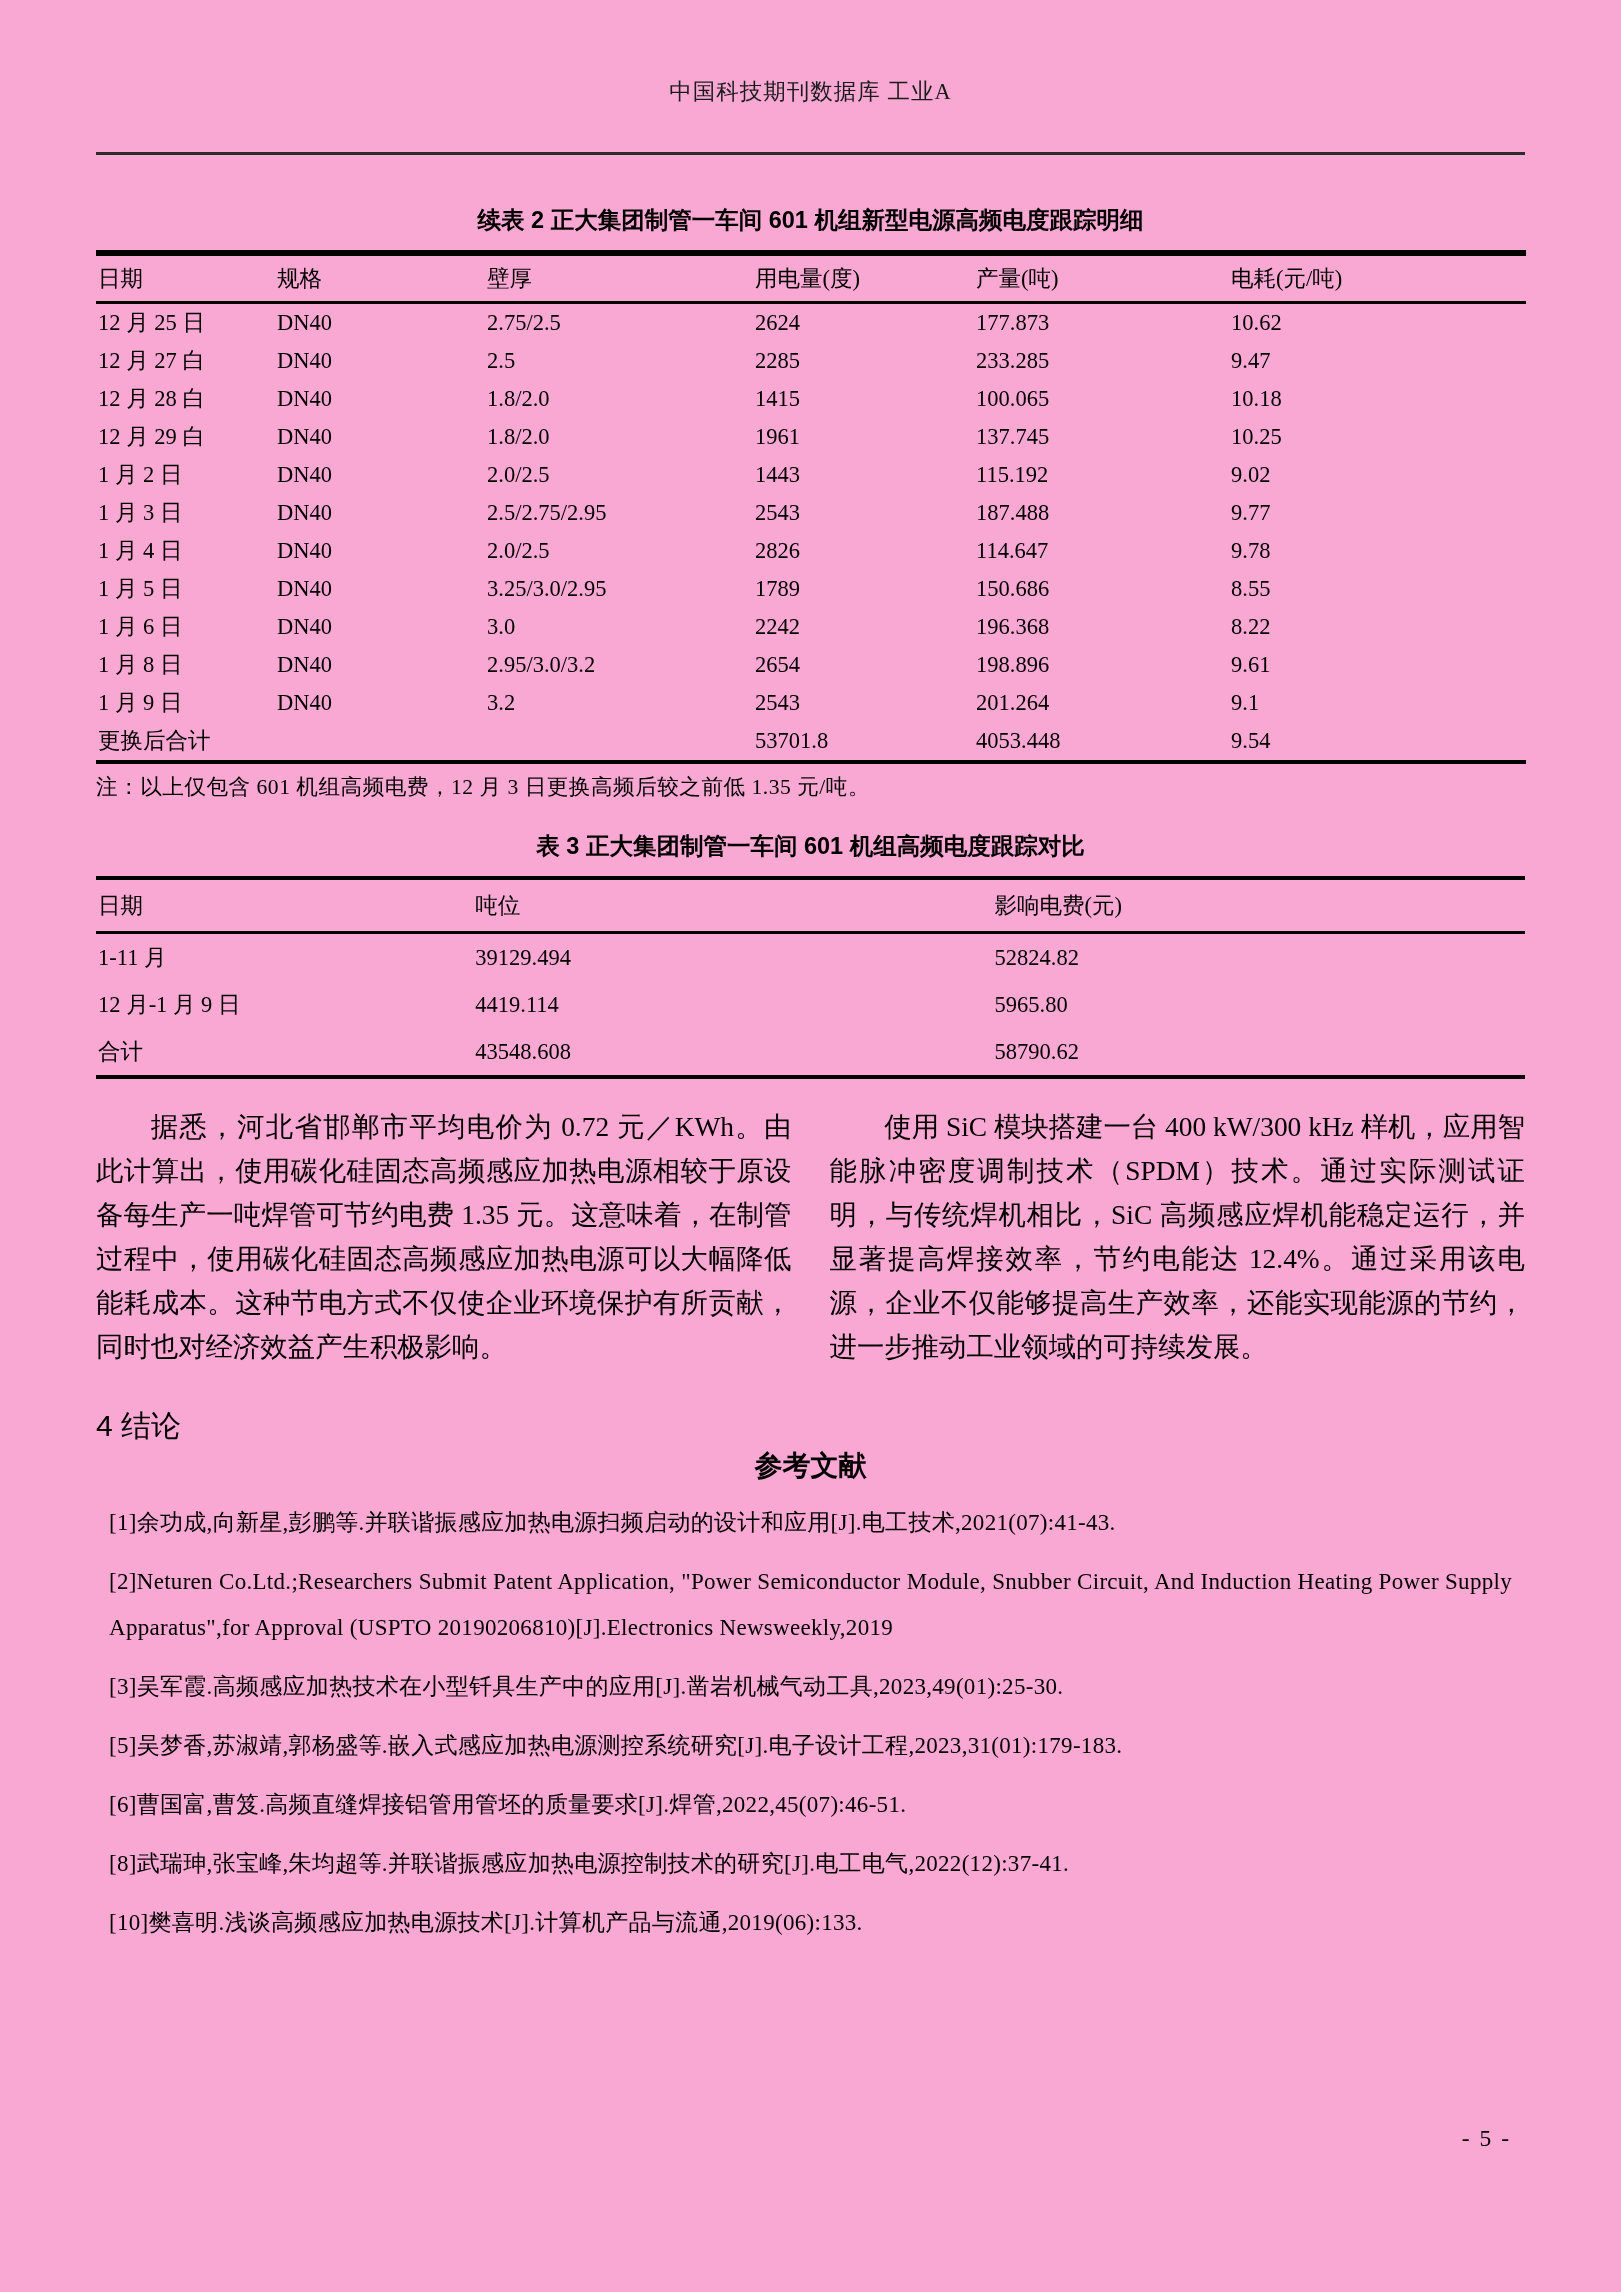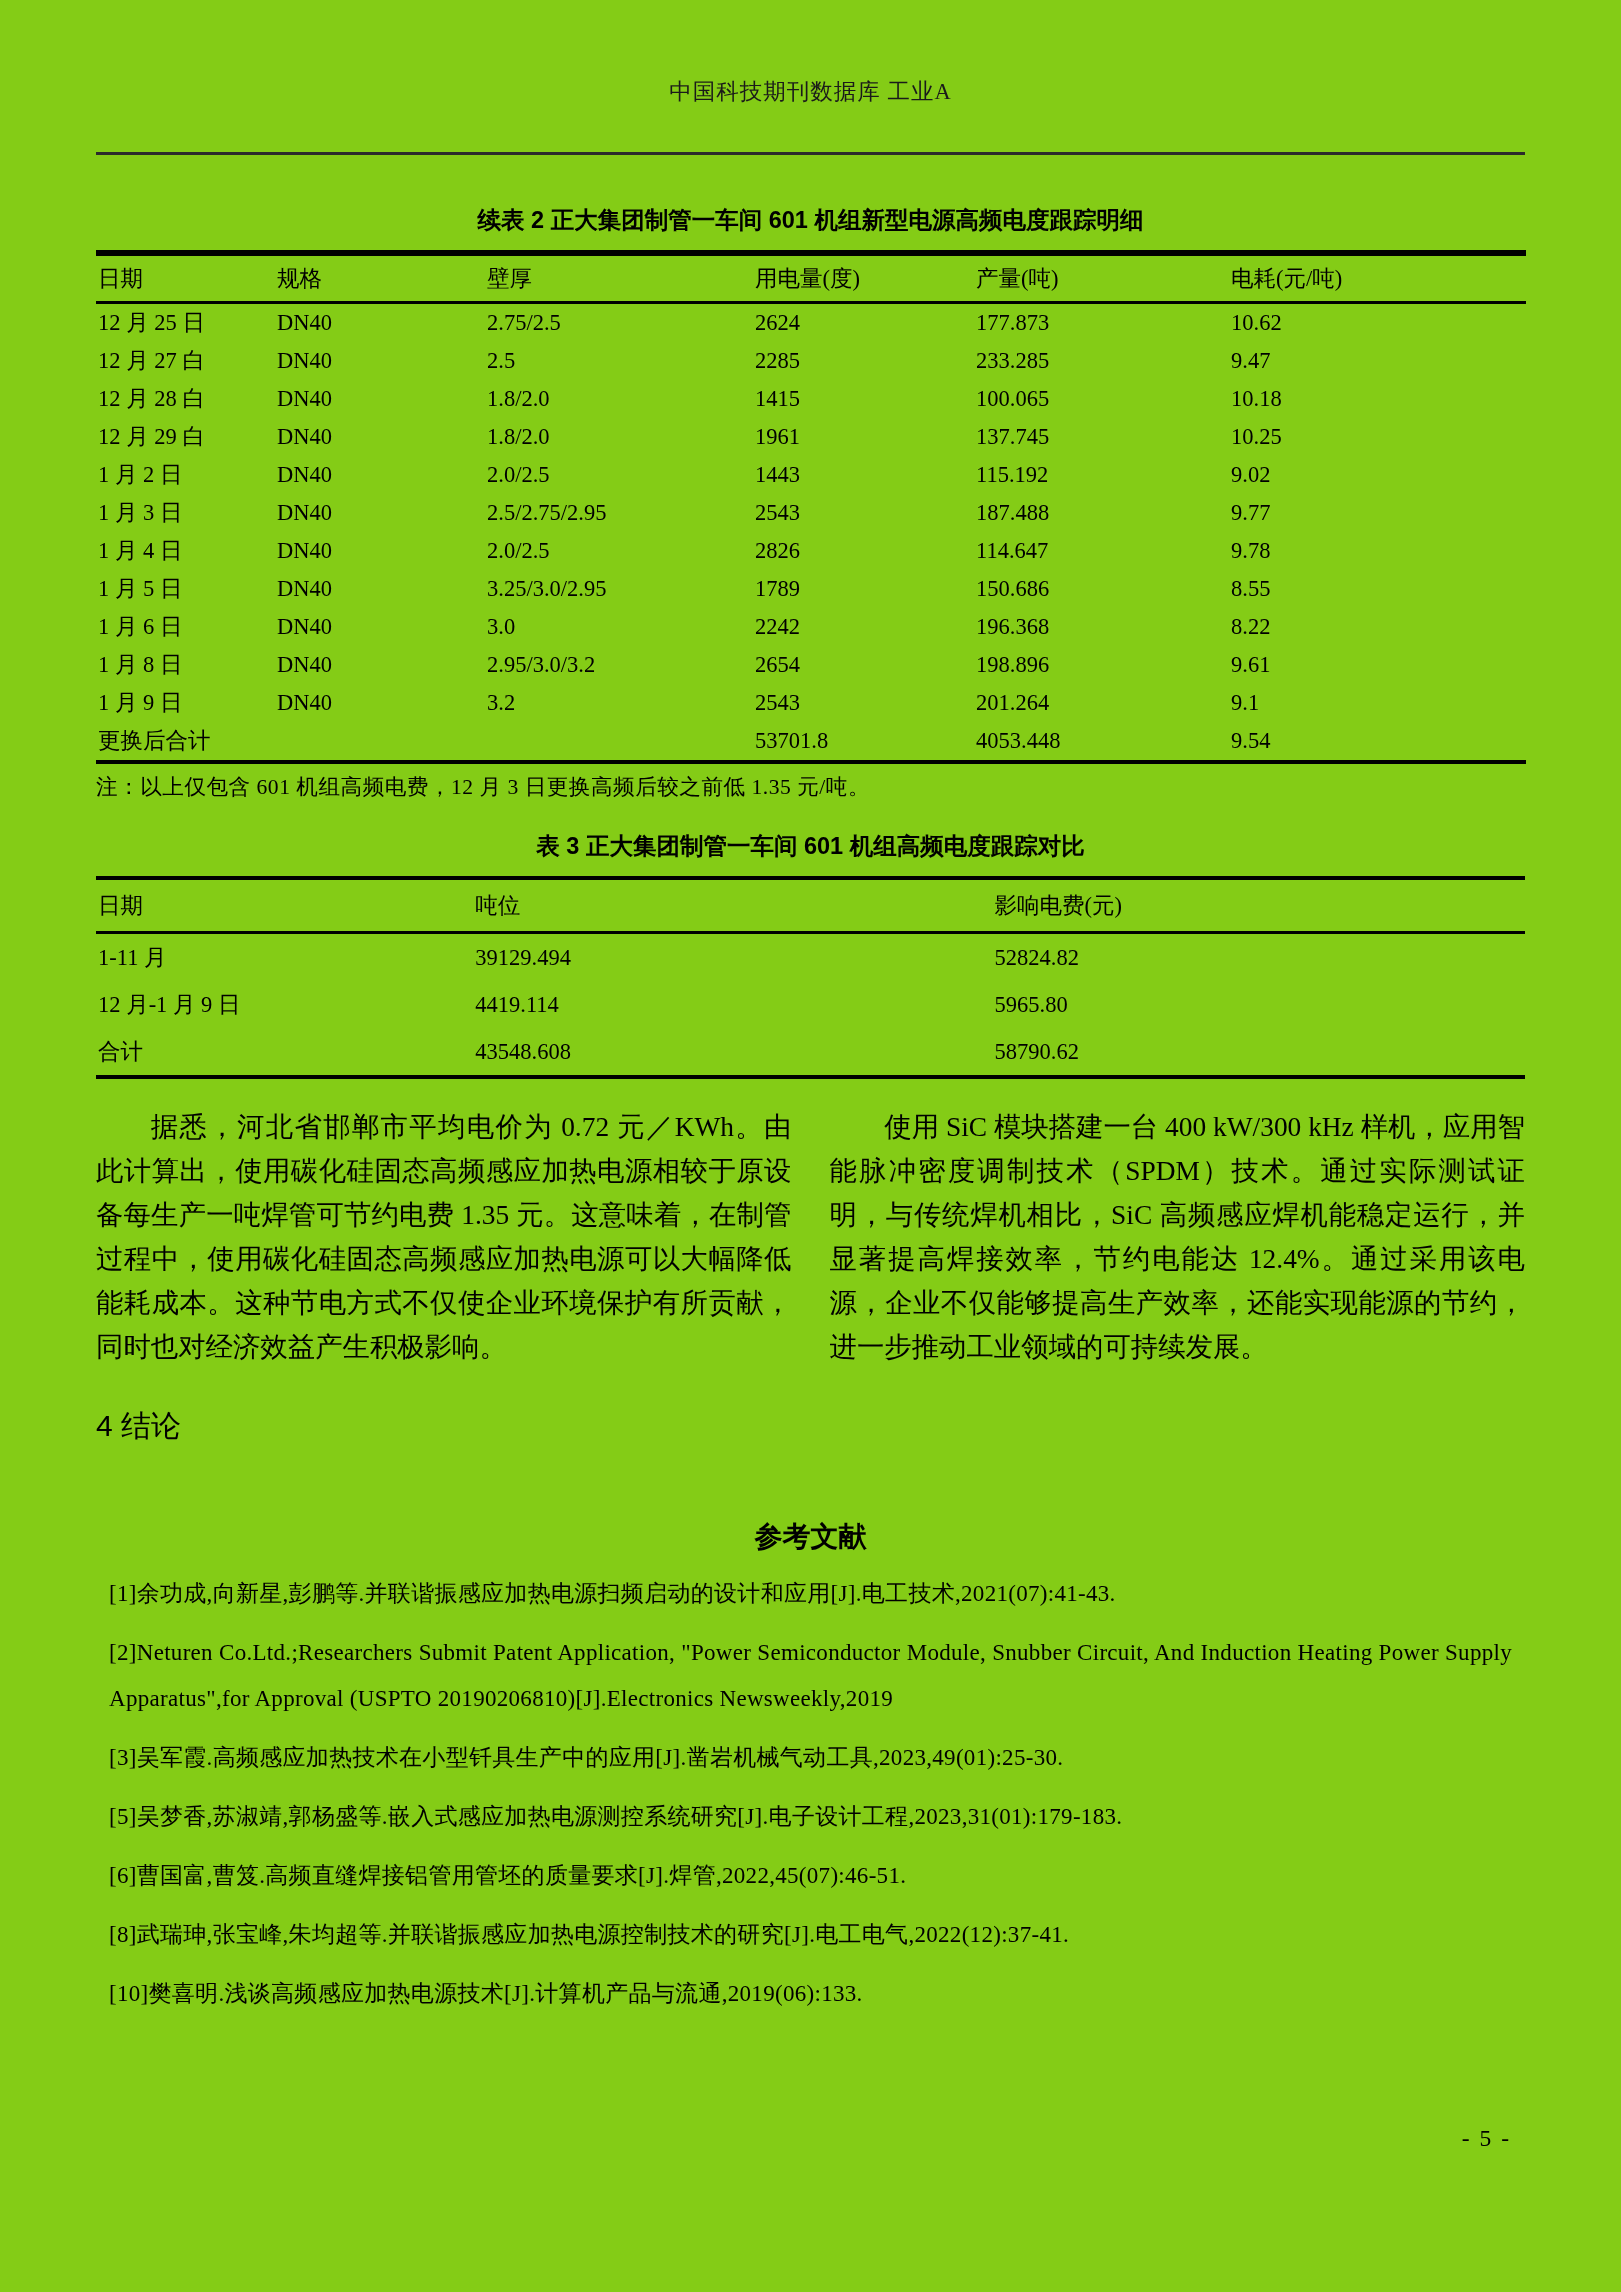--- a/index.html
+++ b/index.html
@@ -3,21 +3,21 @@
 <meta charset="utf-8">
 <style>
   html, body { margin: 0; padding: 0; background: #ffffff; }
   .page {
     position: relative;
     width: 1621px;
     height: 2293px;
     margin: 0 auto;
     box-sizing: border-box;
     padding: 76px 96px 0 96px;
-    background: #84cc16;
+    background: #f9a8d4;
     color: #000;
     font-family: "Liberation Serif", "DejaVu Serif", serif;
   }
   .journal-header {
     text-align: center;
     font-size: 22.5px;
     letter-spacing: 1px;
     color: #1a1a1a;
   }
   .header-rule {
@@ -72,21 +72,20 @@
     text-align: justify;
     text-indent: 2em;
   }
   .section-heading {
     margin-top: 37px;
     font-family: "Liberation Sans", "DejaVu Sans", sans-serif;
     font-weight: normal;
     font-size: 30px;
   }
   .refs-heading {
-    margin-top: 71px;
     text-align: center;
     font-family: "Liberation Sans", "DejaVu Sans", sans-serif;
     font-weight: bold;
     font-size: 28px;
   }
   .ref-list { margin-top: 15.7px; }
   .ref-item {
     margin: 13px;
     font-size: 23px;
     line-height: 46px;

